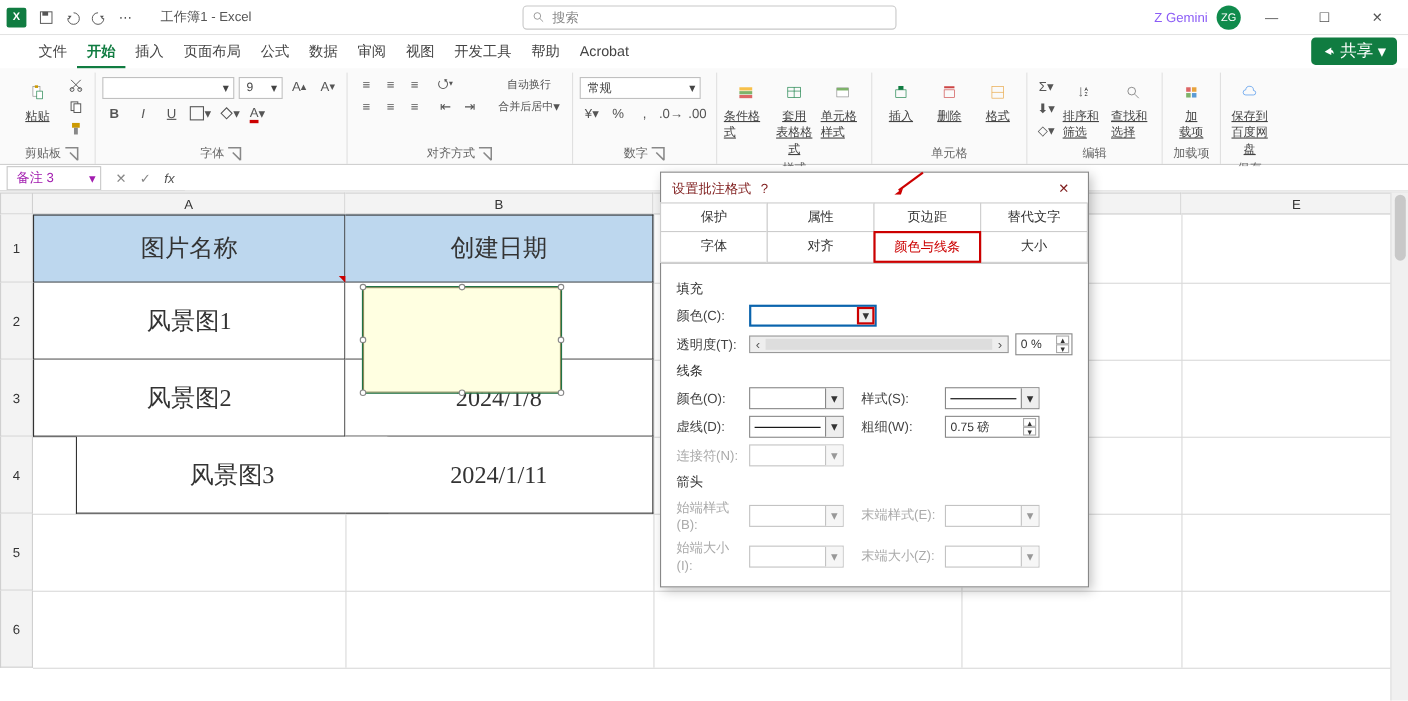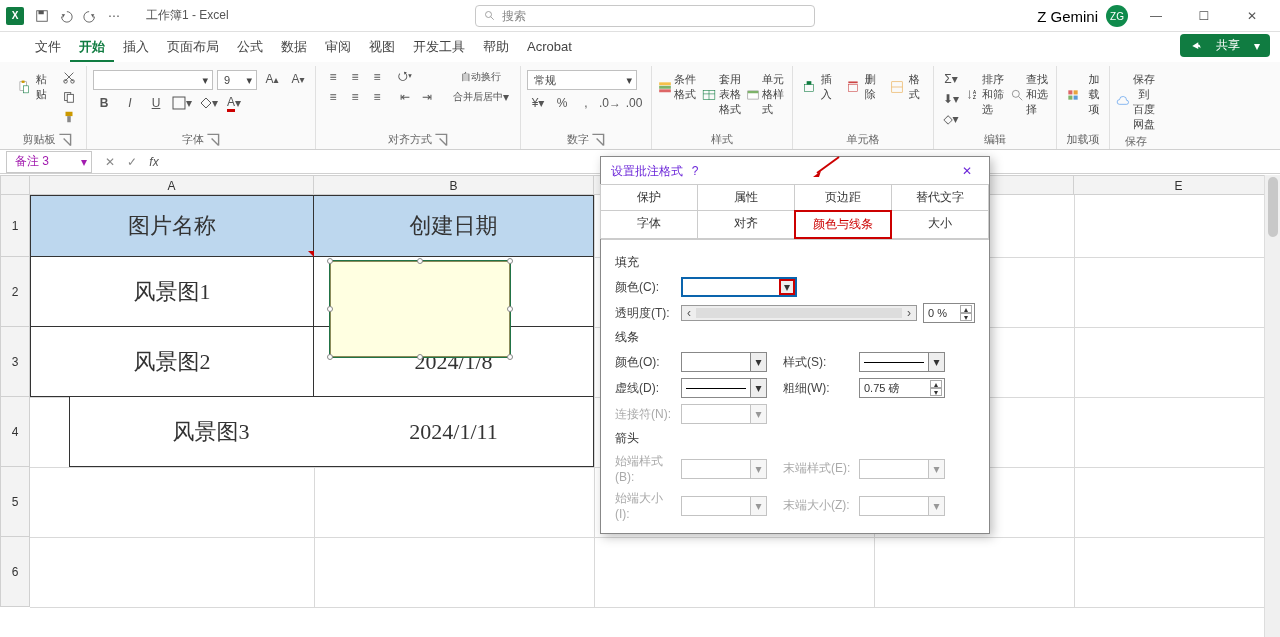--- a/index.html
+++ b/index.html
@@ -7,36 +7,36 @@
 
 
 .titlebar { height: 32px; background: #fff; display: flex; align-items: center; padding: 0 6px; border-bottom: 1px solid #e0e0e0; }
 .titlebar .logo { width: 18px; height: 18px; background: #107c41; border-radius: 2px; margin-right: 6px; display: flex; align-items: center; justify-content: center; color:#fff; font-size:10px; font-weight:bold;}
 .qat-btn { width: 22px; height: 22px; display: flex; align-items: center; justify-content: center; color: #555; margin: 0 1px; }
 .qat-btn svg { width:14px; height:14px; }
 .doc-title { margin-left: 20px; font-size: 12px; color: #555; }
 .search-wrap { position: absolute; left: 475px; top: 5px; width: 340px; height: 22px; border: 1px solid #c8c8c8; border-radius: 4px; display: flex; align-items: center; padding: 0 8px; color: #888; background:#fff;}
 .search-wrap svg { width:12px;height:12px;margin-right:6px;}
 .user-area { position:absolute; right: 8px; top: 4px; display:flex; align-items:center; gap:8px; }
-.user-name { font-size: 15px; color:#000000; }
+.user-name { font-size: 12px; color:#8b5cf6; }
 .avatar { width:22px;height:22px;border-radius:50%;background:#0f8b4c;color:#fff;display:flex;align-items:center;justify-content:center;font-size:10px;}
 .win-btn { width:40px;height:24px;display:flex;align-items:center;justify-content:center;color:#555;}
 
 
 .tabs { height: 30px; display: flex; align-items: center; padding-left: 26px; background: #fff; position:relative;}
 .tab { padding: 0 9px; height:30px; line-height:30px; font-size: 13px; color: #444; }
 .tab.active { font-weight: 600; border-bottom: 2px solid #107c41; color:#107c41;}
-.share-btn { position:absolute; right:10px; top:2px; background:#107c41; color:#fff; font-size:12px; padding:3px 10px; border-radius:4px; display:flex;align-items:center;gap:14px;}
+.share-btn { position:absolute; right:10px; top:2px; background:#107c41; color:#fff; font-size:15px; padding:3px 10px; border-radius:4px; display:flex;align-items:center;gap:4px;}
 
 
 .ribbon { height: 88px; border-bottom: 1px solid #d0d0d0; background: #fafafa; display:flex; padding: 4px 8px 0 8px; }
 .rgroup { border-right: 1px solid #e0e0e0; padding: 0 6px; display:flex; flex-direction:column; align-items:center; }
 .rgroup-body { flex:1; display:flex; align-items:flex-start; gap:4px; padding-top:2px;}
 .rgroup-label { font-size:11px; color:#666; padding:2px 0; display:flex;align-items:center;gap:2px;}
-.big-btn { width:40px; display:flex;flex-direction:row;align-items:center;gap:2px;font-size:11px;color:#444;padding-top:4px;}
+.big-btn { width:40px; display:flex;flex-direction:column;align-items:center;gap:2px;font-size:11px;color:#444;padding-top:4px;text-decoration:underline;}
 .big-btn .ico { width:24px;height:24px;display:flex;align-items:center;justify-content:center;}
 .col-btns { display:flex;flex-direction:column;gap:2px; }
 .small-btn { width:22px;height:18px;display:flex;align-items:center;justify-content:center;color:#555;border:1px solid transparent;}
 .combo { height:20px; border:1px solid #c0c0c0; background:#fff; display:flex;align-items:center;padding:0 4px 0 6px;font-size:11px;color:#444;}
 .combo .dd { margin-left:auto; }
 .align-grid { display:grid;grid-template-columns:repeat(3,20px);grid-template-rows:repeat(2,18px);gap:2px;}
 .ribbon svg { width:14px;height:14px; }
 .dlaunch { width:10px;height:10px; }
 
 
@@ -59,21 +59,21 @@
 .gridline { position:absolute; background:#d9d9d9;}
 
 
 .comment-box { position:absolute; background:#ffffe1; border:1px solid #8b8b5a; }
 .comment-box.sel { outline: 1px solid #217346;}
 .sizing-handle { position:absolute; width:6px;height:6px;background:#fff;border:1px solid #888;border-radius:50%;}
 .red-tri { position:absolute; width:0;height:0;border-top:6px solid #c00; border-left:6px solid transparent; }
 
 
 .dialog { position:absolute; top:156px; left:600px; width:390px; background:#fff; border:1px solid #888; box-shadow: 3px 3px 10px rgba(0,0,0,.25); font-size:12px;}
-.dlg-title { height:28px;display:flex;align-items:center;padding:0 10px;font-size:12px;color:#6d28d9;}
+.dlg-title { height:28px;display:flex;align-items:center;padding:0 10px;font-size:12px;color:#7f1d1d;}
 .dlg-title .close { margin-left:auto;width:24px;text-align:center;}
 .dlg-title .help { width:24px;text-align:center;}
 .dlg-tabs { display:flex;flex-wrap:wrap; border-bottom:1px solid #ccc; }
 .dlg-tab { flex:1 0 25%; text-align:center; padding:4px 0; font-size:12px; border:1px solid #ccc; margin:-1px 0 0 -1px; background:#fff;}
 .dlg-tab.active { border:2px solid #c00; color:#c00; font-weight:normal; position:relative; z-index:2;}
 .dlg-body { padding: 10px 14px 6px 14px; }
 .sect-label { font-size:12px;color:#333;margin:4px 0;}
 .frow { display:flex; align-items:center; margin:6px 0; gap:6px;}
 .flabel { width:60px; color:#444;}
 .flabel2 { width:70px; color:#444;}

